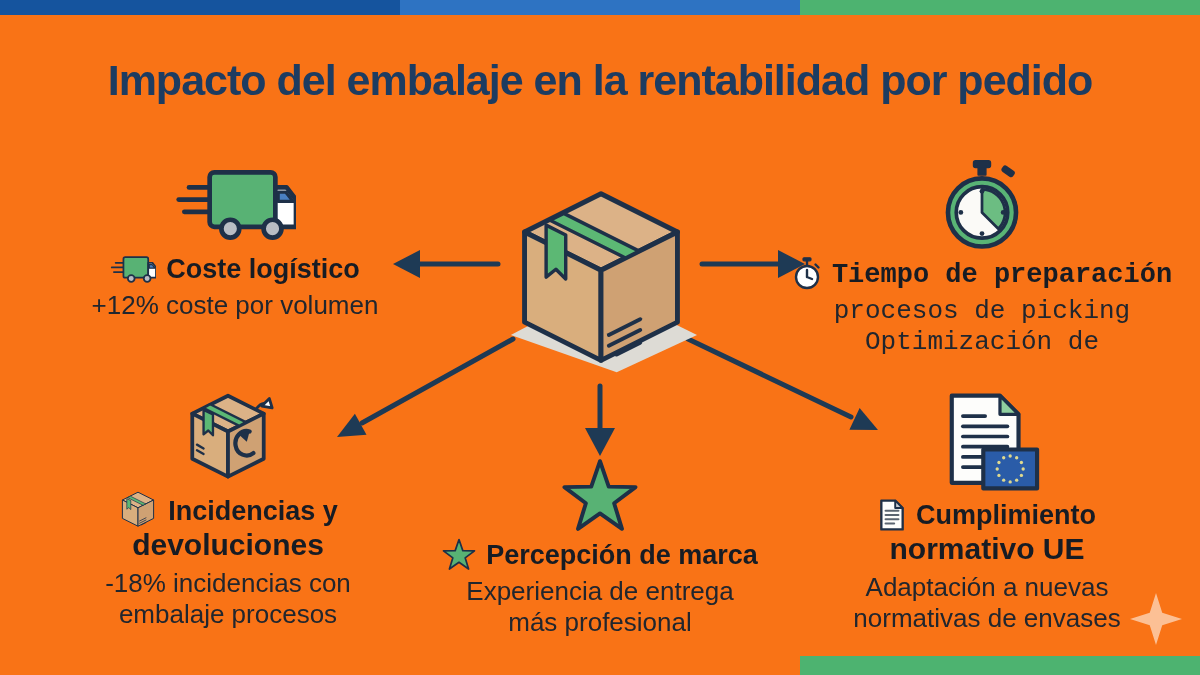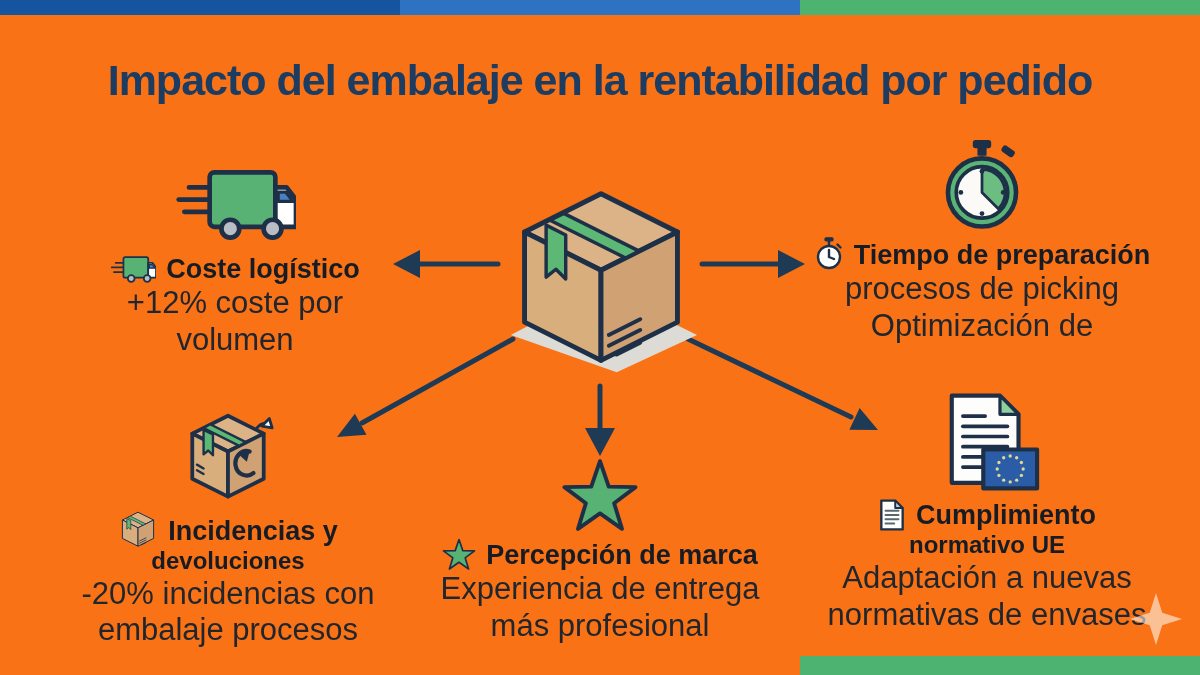--- a/index.html
+++ b/index.html
@@ -11,30 +11,30 @@
   .seg1{left:0;width:400px;background:#15549e;}
   .seg2{left:400px;width:400px;background:#2e73c2;}
   .seg3{left:800px;width:400px;background:#4db370;}
   .bottombar{position:absolute;left:800px;top:656px;width:400px;height:19px;background:#4db370;}
   .title{
     position:absolute;top:56px;left:0;width:100%;margin:0;text-align:center;
     font-size:43px;font-weight:700;letter-spacing:-1px;color:#1d3c61;
   }
   .node{position:absolute;display:flex;flex-direction:column;align-items:center;}
   .node-tl{left:85px;top:156px;width:300px;}
-  .node-tr{left:812px;top:140px;width:340px;}
-  .node-bl{left:78px;top:412px;width:300px;}
+  .node-tr{left:812px;top:160px;width:340px;font-family:Liberation Mono, monospace;}
+  .node-bl{left:78px;top:392px;width:300px;}
   .node-bc{left:430px;top:458px;width:340px;}
   .node-br{left:827px;top:392px;width:320px;}
   .heading{
     display:flex;align-items:flex-end;gap:10px;margin-top:5px;
     font-size:27px;font-weight:700;color:#171c24;line-height:1.2;white-space:nowrap;
   }
-  .heading-line2{font-size:24px;font-weight:700;color:#171c24;line-height:1.2;}
-  .sub{font-size:31px;color:#21262e;text-align:center;line-height:1.18;}
+  .heading-line2{font-size:30px;font-weight:700;color:#171c24;line-height:1.2;}
+  .sub{margin-top:5px;font-size:26px;color:#21262e;text-align:center;line-height:1.18;}
   .sub span{display:block;}
   .hero{position:absolute;left:503px;top:186px;width:196px;height:190px;}
   .arrows{position:absolute;left:0;top:0;width:1200px;height:675px;pointer-events:none;}
   .defs{position:absolute;width:0;height:0;overflow:hidden;}
   .watermark{
     position:absolute;left:1130px;top:593px;width:52px;height:52px;
     background:rgba(255,255,255,0.55);
     clip-path:polygon(50% 0%,62% 38%,100% 50%,62% 62%,50% 100%,38% 62%,0% 50%,38% 38%);
   }
 </style>
@@ -237,21 +237,21 @@
       <use href="#sym-return-box"></use>
     </svg>
     <div class="heading">
       <svg width="40" height="36" viewBox="0 0 200 180">
         <use href="#sym-box"></use>
       </svg>
       <span>Incidencias y</span>
     </div>
     <div class="heading-line2">devoluciones</div>
     <div class="sub">
-      <span>-20% incidencias con</span>
+      <span>-18% incidencias con</span>
       <span>embalaje procesos</span>
     </div>
   </section>
 
   <section class="node node-bc">
     <svg width="78" height="75" viewBox="0 0 100 96">
       <use href="#sym-star"></use>
     </svg>
     <div class="heading">
       <svg width="34" height="33" viewBox="0 0 100 96">

